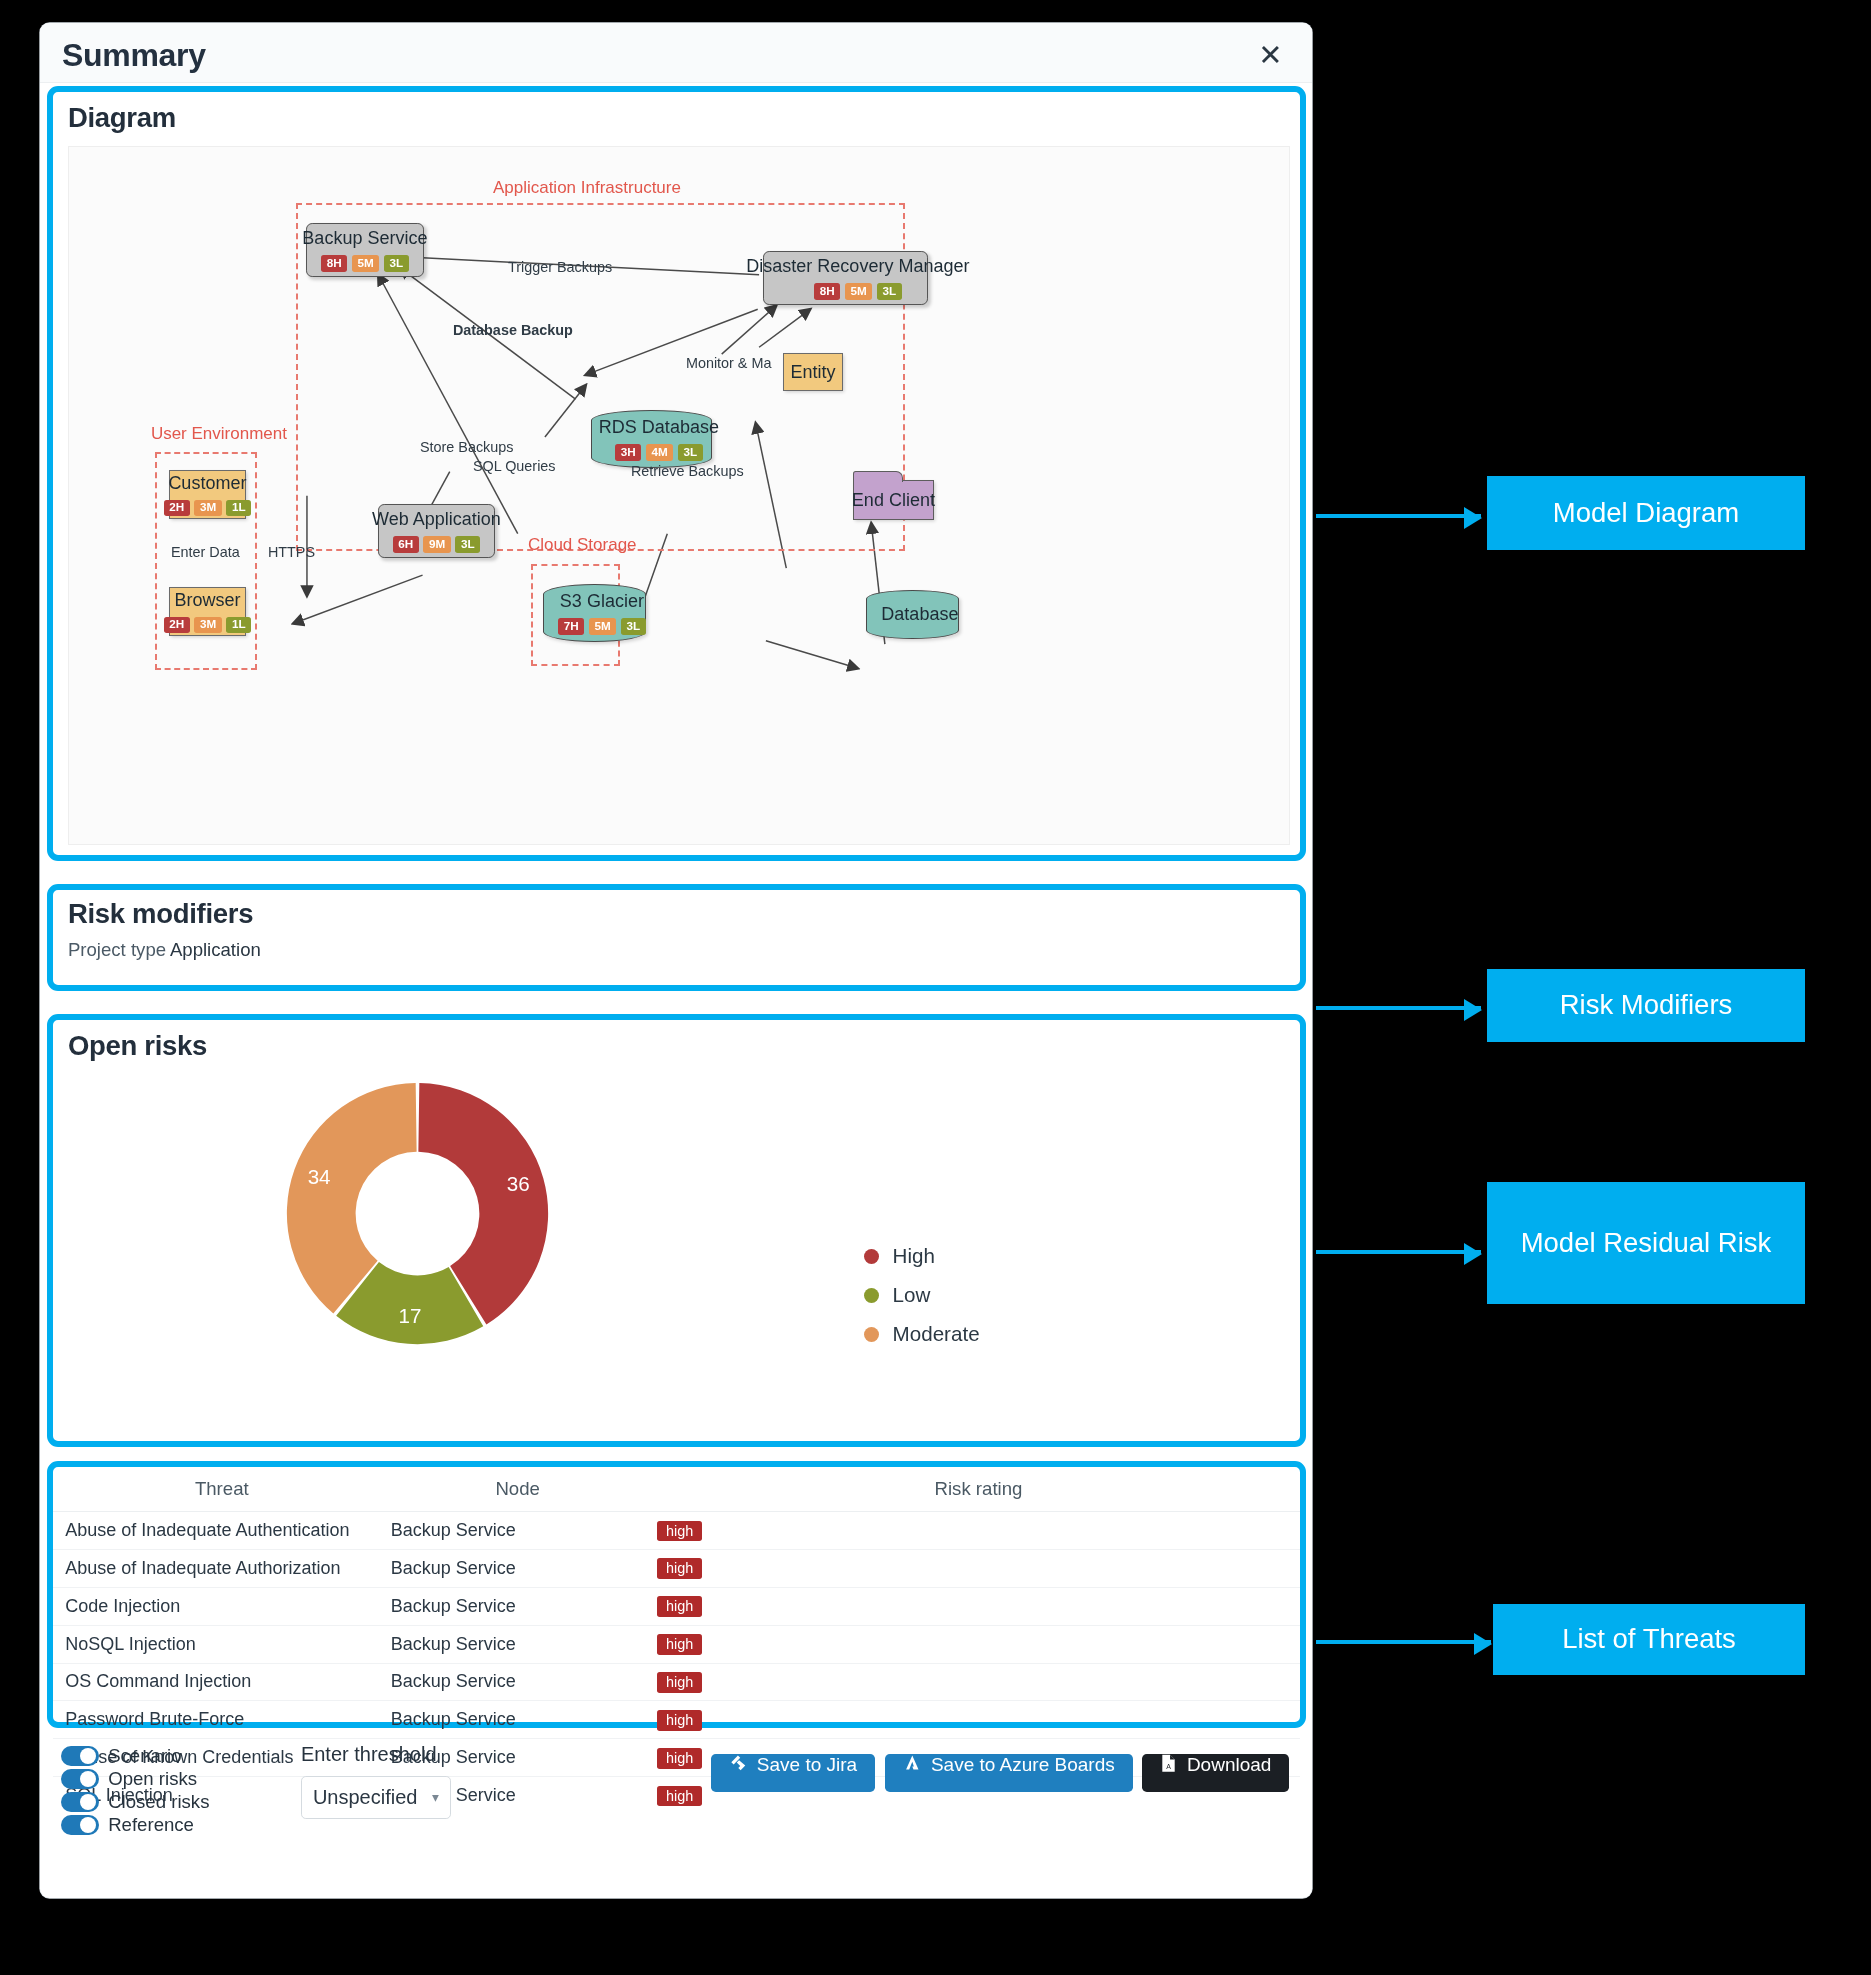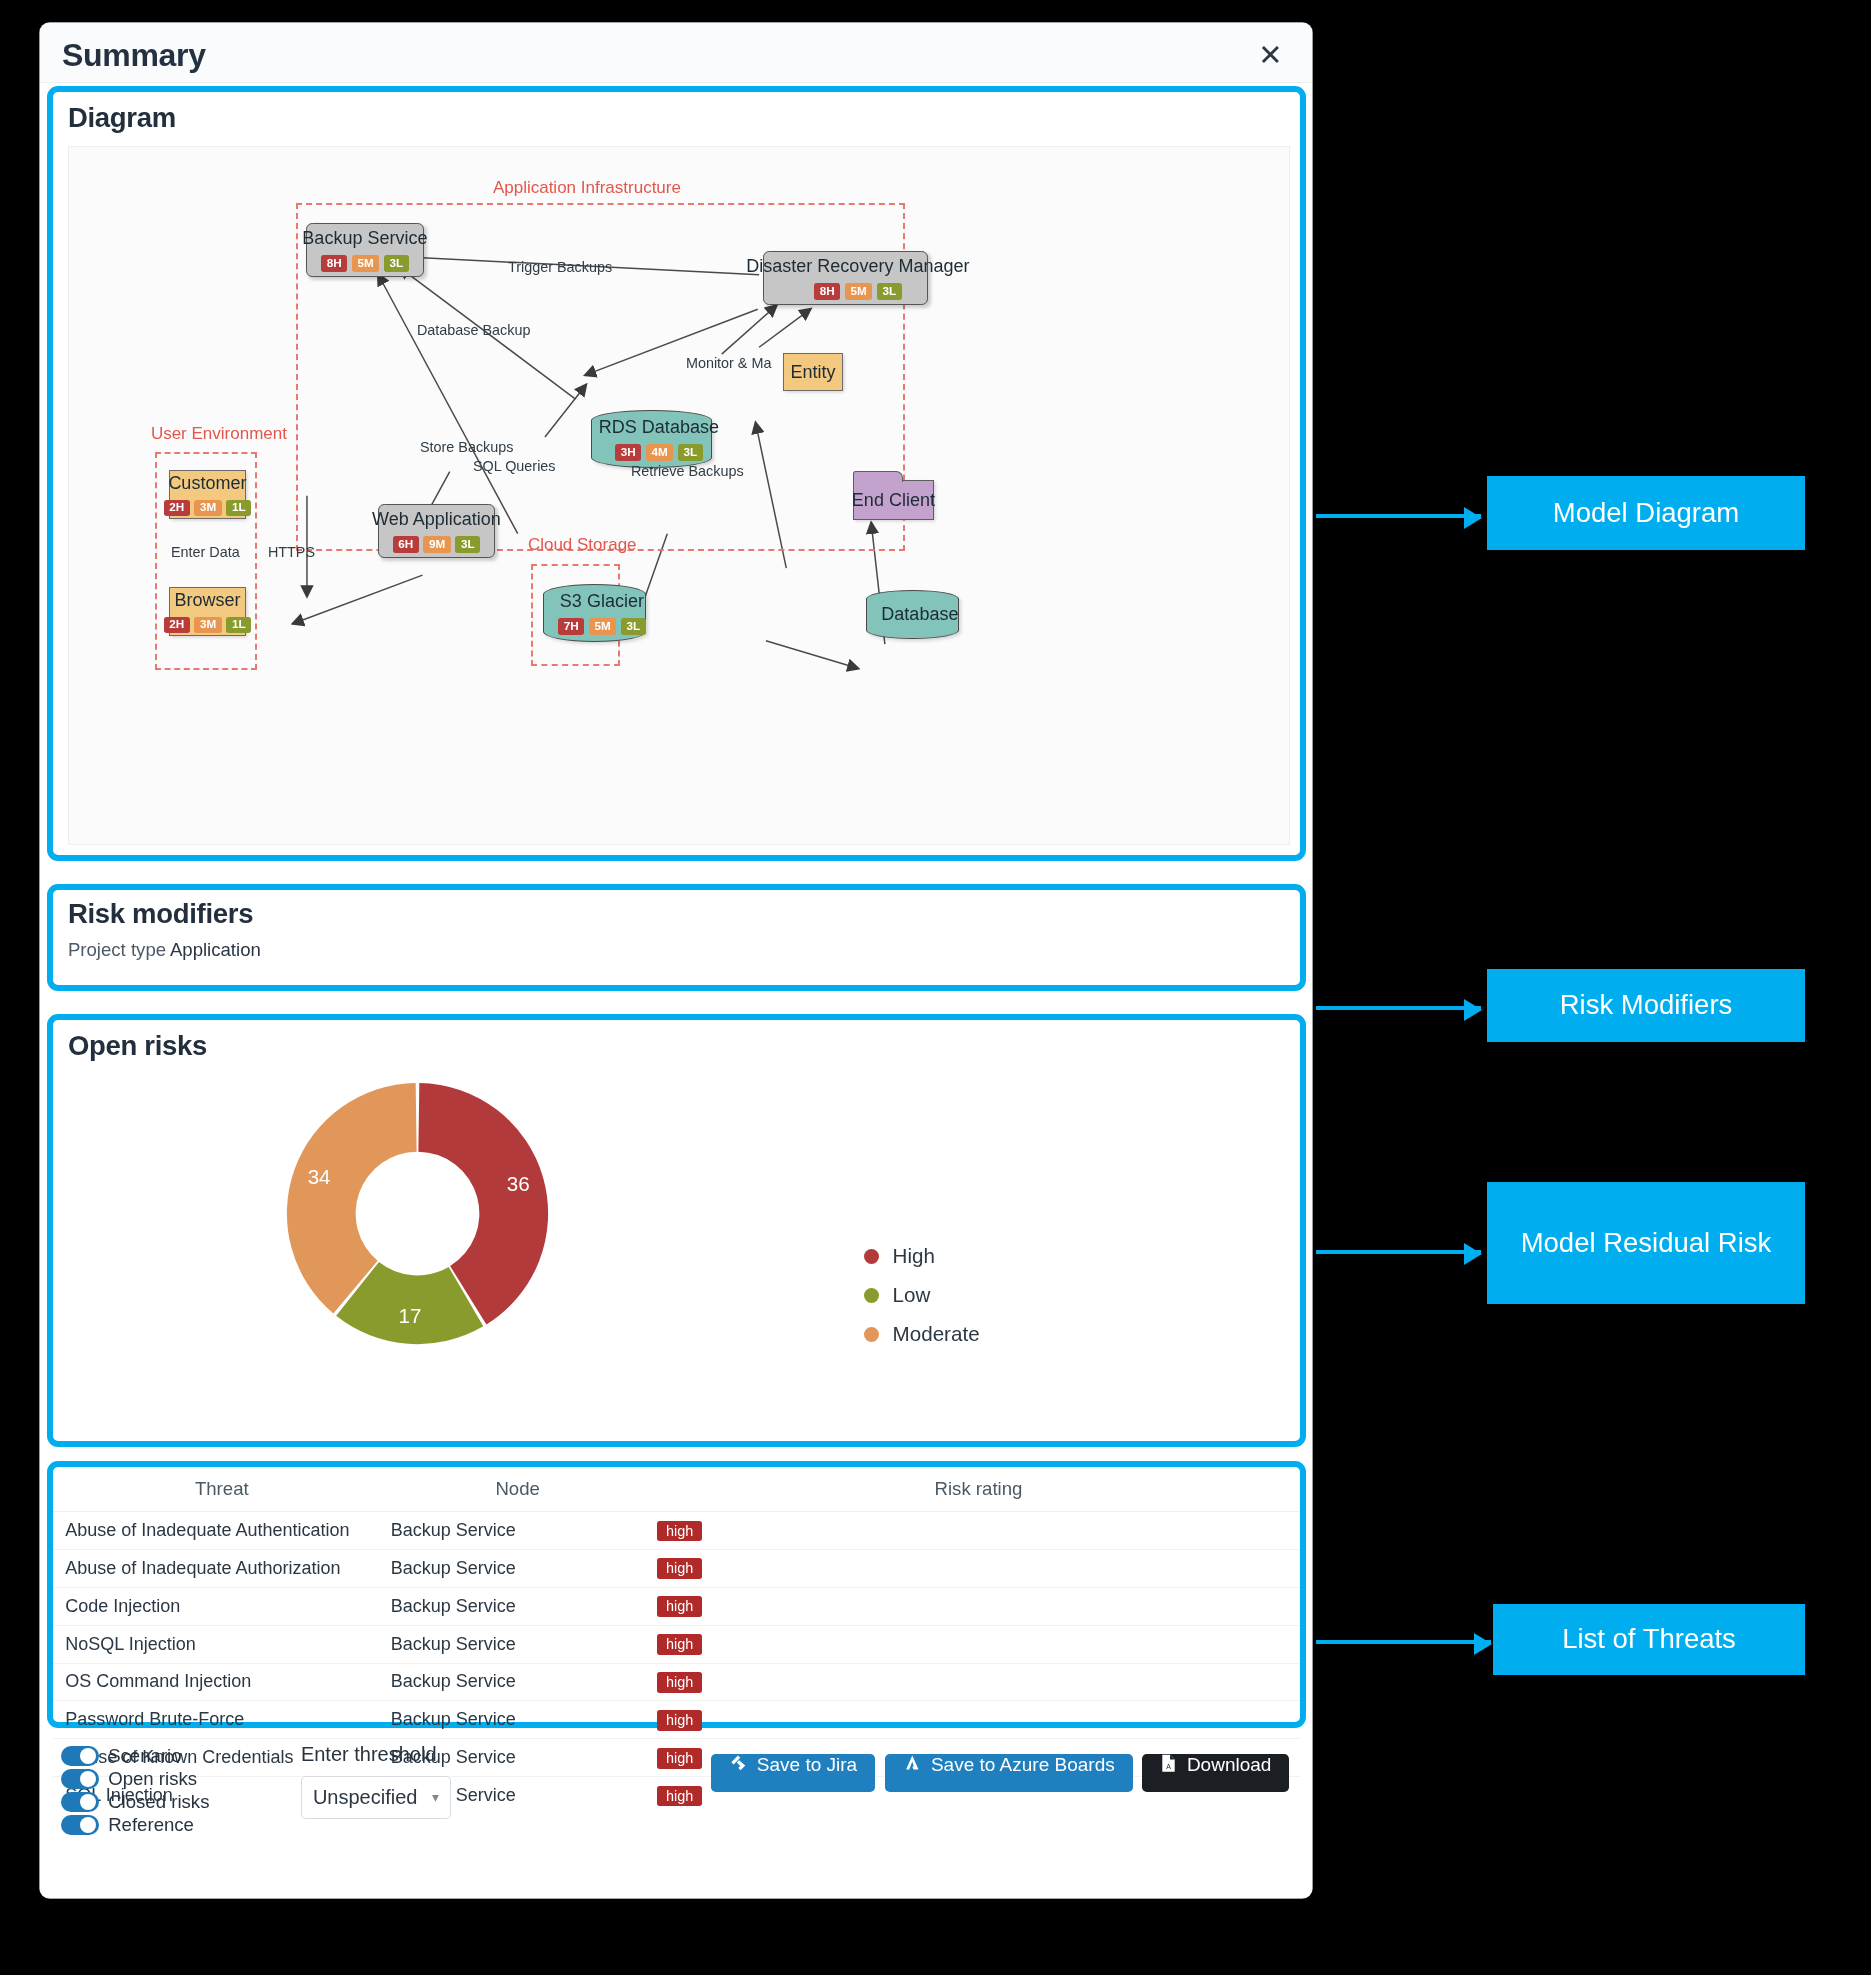--- a/index.html
+++ b/index.html
@@ -203,21 +203,21 @@
           <span class="badge b-m">5M</span>
           <span class="badge b-l">3L</span>
         </div>
       </div>
 
       <div class="node n-cyl" style="left:797px;top:443px;width:93px;height:49px;">
         <div class="node-title">Database</div>
       </div>
 
       <div class="edge-label" style="left:439px;top:112px;">Trigger Backups</div>
-      <div class="edge-label" style="left:348px;top:175px;">Database Backup</div>
+      <div class="edge-label" style="left:384px;top:175px;font-weight:bold;">Database Backup</div>
       <div class="edge-label" style="left:617px;top:208px;">Monitor &amp; Ma</div>
       <div class="edge-label" style="left:351px;top:292px;">Store Backups</div>
       <div class="edge-label" style="left:404px;top:311px;">SQL Queries</div>
       <div class="edge-label" style="left:562px;top:316px;">Retrieve Backups</div>
       <div class="edge-label" style="left:102px;top:397px;">Enter Data</div>
       <div class="edge-label" style="left:199px;top:397px;">HTTPS</div>
 
     </div>
   </div>
 

